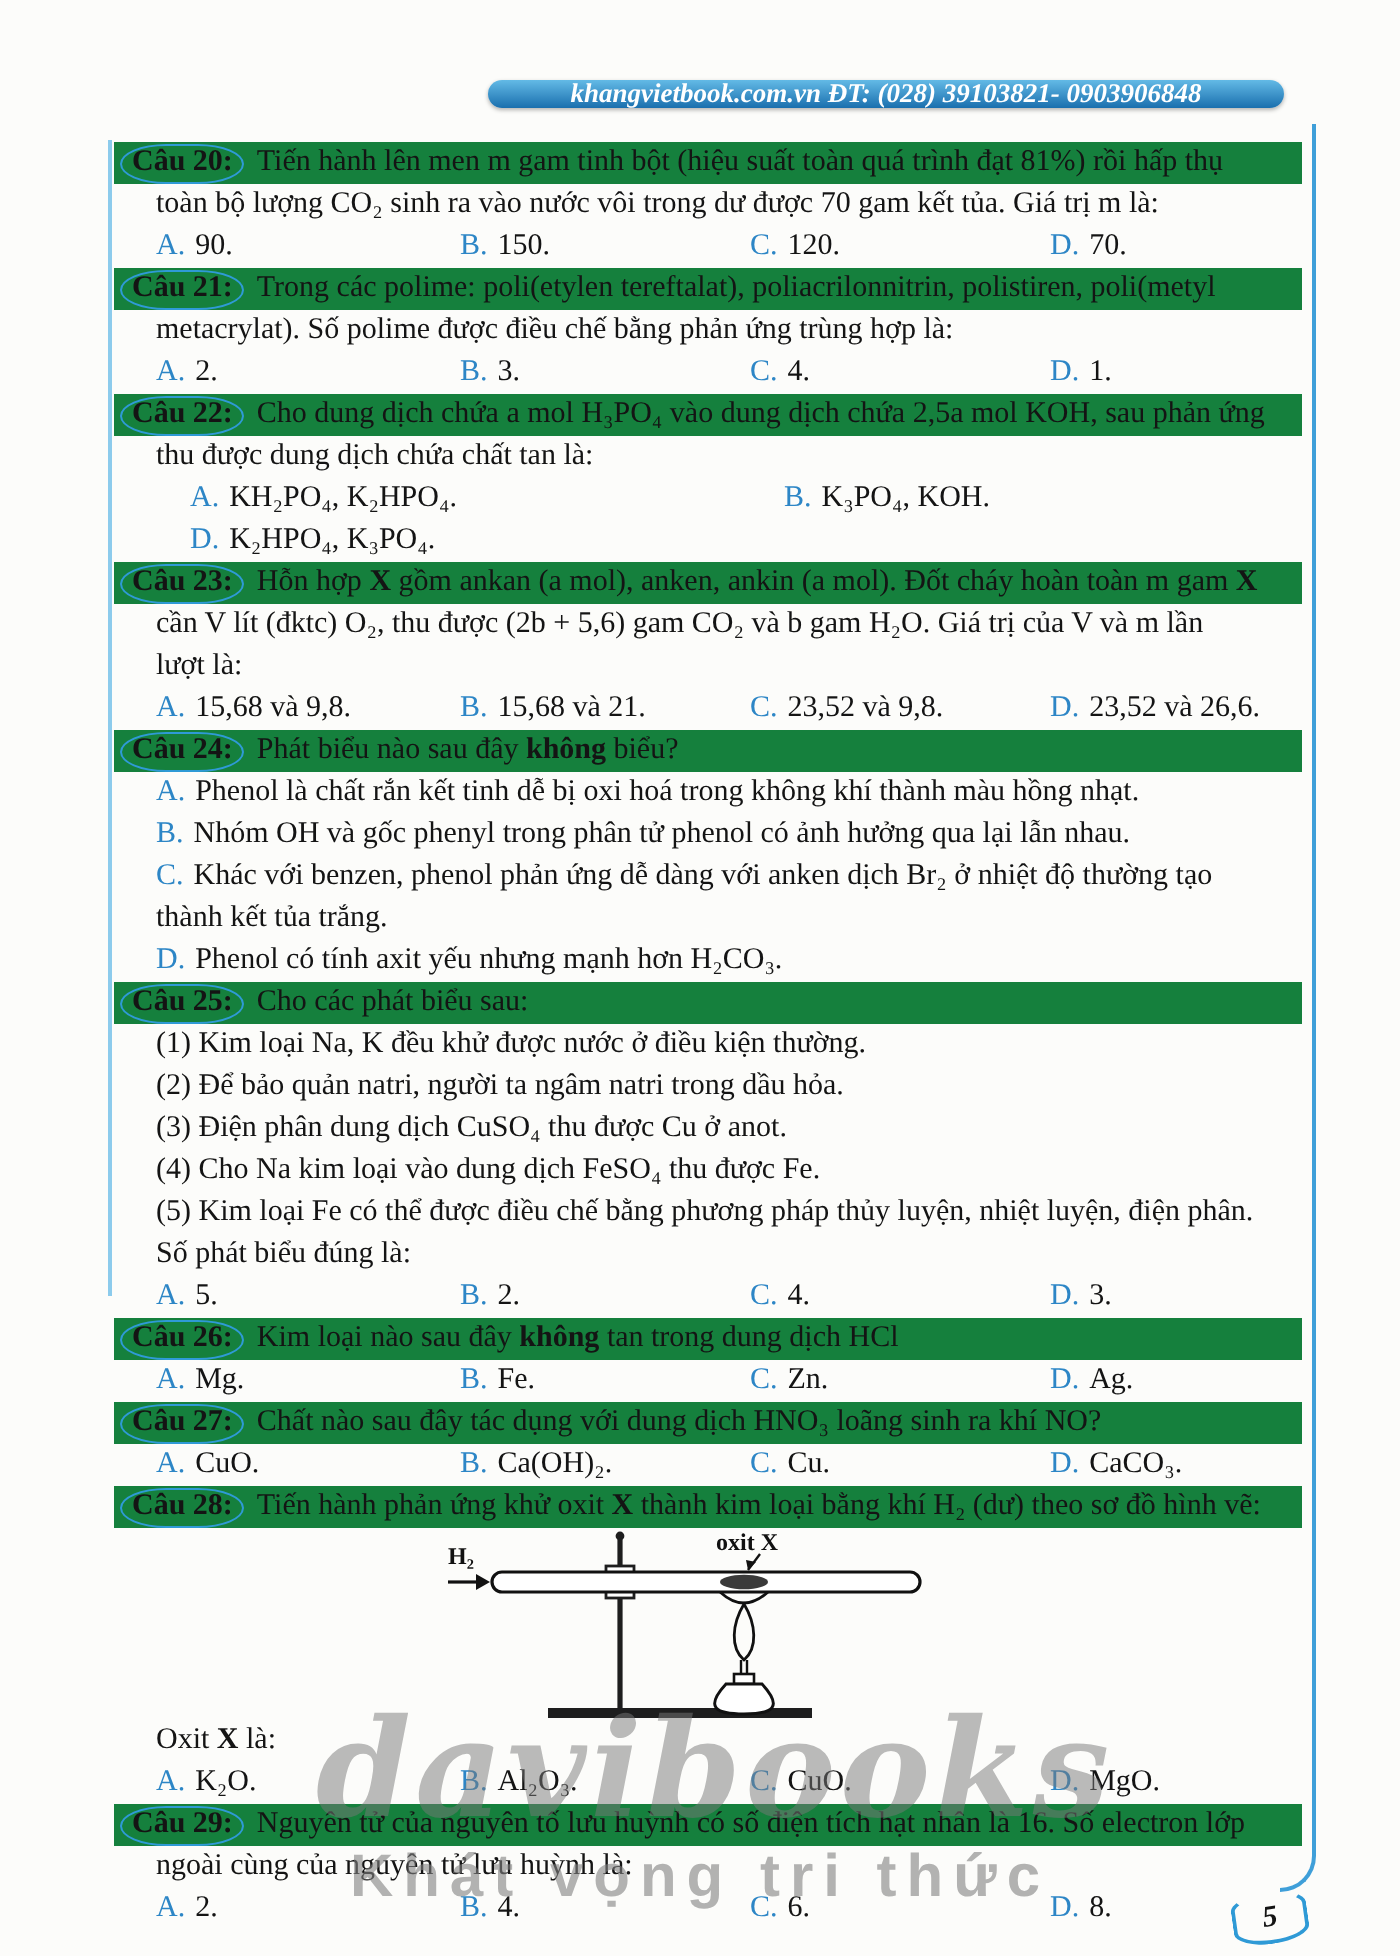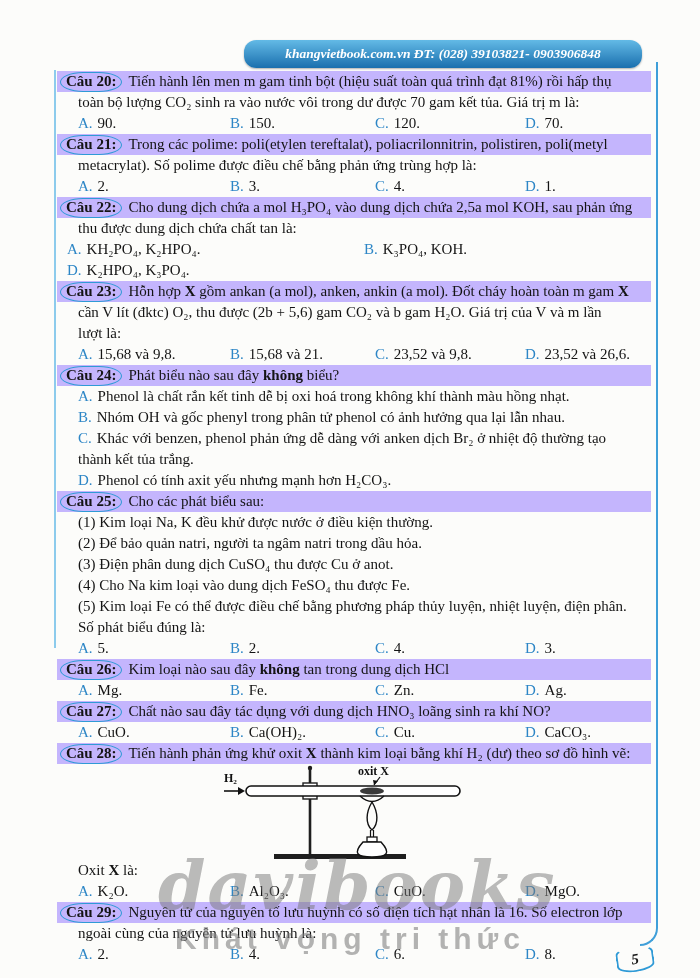--- a/index.html
+++ b/index.html
@@ -3,49 +3,49 @@
 <meta charset="utf-8">
 <style>
   html,body{margin:0;padding:0;}
   body{
     width:700px;height:978px;position:relative;overflow:hidden;
     background:#fcfcfa;color:#141414;
     font-family:"Liberation Serif","DejaVu Serif",serif;
     font-size:15px;
   }
   .banner{
-    position:absolute;left:244px;top:40px;width:398px;height:28px;
+    position:absolute;left:244px;top:40px;width:398px;height:14px;
     border-radius:12px;background:linear-gradient(180deg,#63bae6,#1a6fae);
     color:#fff;font-style:italic;font-weight:bold;font-size:13.5px;
     display:flex;align-items:center;justify-content:center;
     box-shadow:0 1px 2px rgba(0,0,0,.3);white-space:nowrap;
   }
   .edge-right{
     position:absolute;top:62px;right:42px;width:16px;height:882px;
     border-right:2.5px solid #3f9fd9;border-bottom:2.5px solid #3f9fd9;
     border-bottom-right-radius:22px;
   }
   .edge-left{
     position:absolute;top:70px;left:54px;height:578px;width:0;
     border-left:2px solid #8ccbec;
   }
   .content{position:absolute;left:57px;top:71px;width:594px;}
   .band{
-    background:#c4b5fd;line-height:21px;white-space:nowrap;padding-left:3px;
+    background:#15803d;line-height:21px;white-space:nowrap;padding-left:3px;
   }
   .qlabel{
     font-weight:bold;display:inline-block;
     border:1.6px solid #2f9ad6;border-radius:30px / 13px;
     padding:0 5px 1px;margin-right:6px;line-height:17px;
   }
   .bline{line-height:21px;white-space:nowrap;padding-left:21px;}
   .opts4{display:grid;grid-template-columns:152px 145px 150px 1fr;
     line-height:21px;padding-left:21px;white-space:nowrap;}
   .opts2{display:grid;grid-template-columns:297px 1fr;
-    line-height:21px;padding-left:10px;white-space:nowrap;}
+    line-height:21px;padding-left:38px;white-space:nowrap;}
   .optfull{line-height:21px;white-space:nowrap;padding-left:21px;}
   .letter{color:#2d86c6;margin-right:5px;}
   .diagram{width:260px;height:96px;margin-left:165px;}
   .diagram svg{display:block;width:260px;height:96px;}
   .wm1{
     position:absolute;left:158px;top:845px;font-size:68px;font-weight:bold;
     color:rgba(120,120,120,.5);letter-spacing:2px;
     font-family:"DejaVu Serif",serif;pointer-events:none;font-style:italic;
   }
   .wm2{

